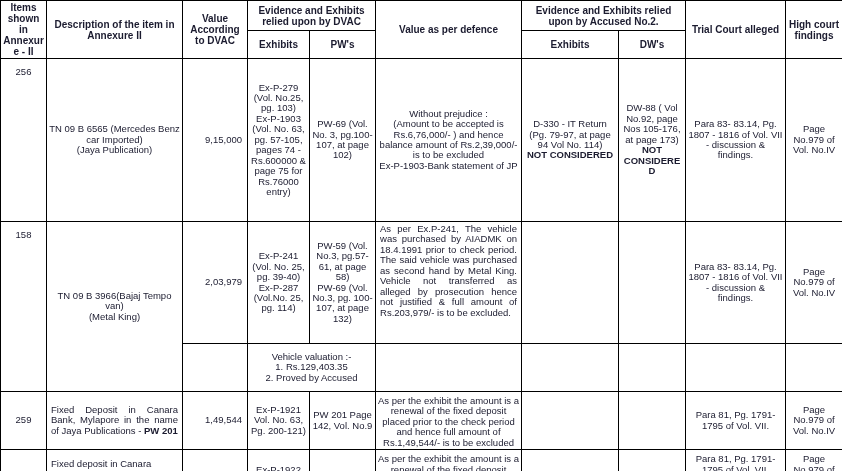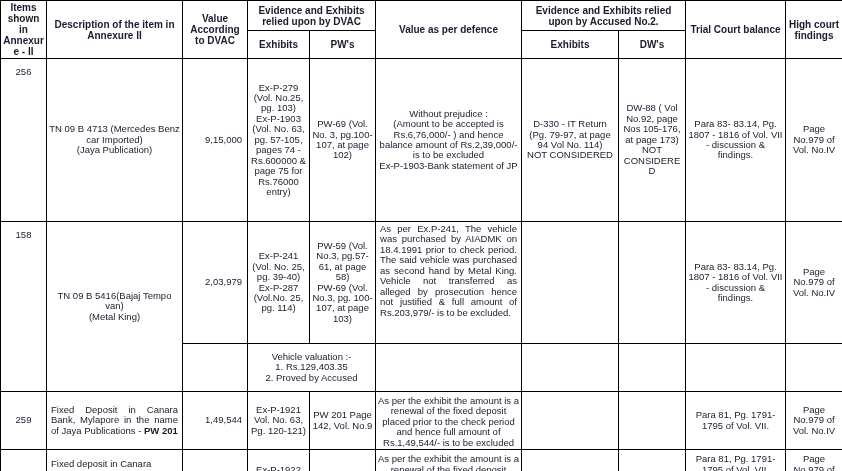--- a/index.html
+++ b/index.html
@@ -31,21 +31,21 @@
     overflow:hidden;
     font-weight:normal;
   }
   th{font-weight:bold;font-size:10px;}
   .pre{white-space:pre-line;}
   .vtop{vertical-align:top;padding-top:4px;}
   .num{text-align:right;padding-right:5px;}
   .just{text-align:justify;text-align-last:left;padding:2px 4px;}
   .left{text-align:left;padding:2px 4px;}
   .brk{overflow-wrap:anywhere;word-break:break-word;}
-  b.blk{display:block;font-weight:normal;}
+  b.blk{display:block;font-weight:bold;}
   .itm{padding-top:8px;}
 </style>
 </head>
 <body>
 
 <div class="page">
 <table>
   <colgroup>
     <col class="c-item">
         <col class="c-desc">
@@ -60,59 +60,59 @@
   </colgroup>
 
   <thead>
     <tr style="height:30px;">
       <th rowspan="2" class="brk">Items shown in Annexure - II</th>
       <th rowspan="2">Description of the item in Annexure II</th>
       <th rowspan="2">Value According to DVAC</th>
       <th colspan="2">Evidence and Exhibits relied upon by DVAC</th>
       <th rowspan="2">Value as per defence</th>
       <th colspan="2">Evidence and Exhibits relied upon by Accused No.2.</th>
-      <th rowspan="2">Trial Court balance</th>
+      <th rowspan="2">Trial Court alleged</th>
       <th rowspan="2">High court findings</th>
     </tr>
     <tr style="height:28px;">
       <th>Exhibits</th>
       <th>PW's</th>
       <th>Exhibits</th>
       <th>DW's</th>
     </tr>
   </thead>
 
   <tbody>
 
     <tr style="height:163px;">
       <td class="vtop itm">256</td>
-      <td class="pre">TN 09 B 4713 (Mercedes Benz car Imported)
+      <td class="pre">TN 09 B 6565 (Mercedes Benz car Imported)
 (Jaya Publication)</td>
       <td class="num">9,15,000</td>
       <td class="pre">Ex-P-279 (Vol. No.25, pg. 103)
 Ex-P-1903 (Vol. No. 63, pg. 57-105, pages 74 - Rs.600000 &amp; page 75 for Rs.76000 entry)</td>
       <td class="pre">PW-69 (Vol. No. 3, pg.100-107, at page 102)</td>
       <td class="pre">Without prejudice :
 (Amount to be accepted is Rs.6,76,000/- ) and hence balance amount of Rs.2,39,000/- is to be excluded
 Ex-P-1903-Bank statement of JP</td>
       <td><span class="pre">D-330 - IT Return (Pg. 79-97, at page 94 Vol No. 114)</span><b class="blk">NOT CONSIDERED</b></td>
       <td class="brk"><span class="pre">DW-88 ( Vol No.92, page Nos 105-176, at page 173)</span><b class="blk">NOT CONSIDERED</b></td>
       <td>Para 83- 83.14, Pg. 1807 - 1816 of Vol. VII - discussion &amp; findings.</td>
       <td>Page No.979 of Vol. No.IV</td>
     </tr>
 
     <tr style="height:122px;">
       <td rowspan="2" class="vtop itm">158</td>
-      <td rowspan="2" class="pre">TN 09 B 5416(Bajaj Tempo van)
+      <td rowspan="2" class="pre">TN 09 B 3966(Bajaj Tempo van)
 (Metal King)</td>
       <td class="num">2,03,979</td>
       <td class="pre">Ex-P-241 (Vol. No. 25, pg. 39-40)
 Ex-P-287 (Vol.No. 25, pg. 114)</td>
       <td class="pre">PW-59 (Vol. No.3, pg.57-61, at page 58)
-PW-69 (Vol. No.3, pg. 100-107, at page 103)</td>
+PW-69 (Vol. No.3, pg. 100-107, at page 132)</td>
       <td class="just vtop">As per Ex.P-241, The vehicle was purchased by AIADMK on 18.4.1991 prior to check period. The said vehicle was purchased as second hand by Metal King. Vehicle not transferred as alleged by prosecution hence not justified &amp; full amount of Rs.203,979/- is to be excluded.</td>
       <td></td>
       <td></td>
       <td>Para 83- 83.14, Pg. 1807 - 1816 of Vol. VII - discussion &amp; findings.</td>
       <td>Page No.979 of Vol. No.IV</td>
     </tr>
 
     <tr style="height:48px;">
       <td></td>
       <td colspan="2" class="pre">Vehicle valuation :-
@@ -122,21 +122,21 @@
       <td></td>
       <td></td>
       <td></td>
       <td></td>
     </tr>
 
     <tr style="height:55px;">
       <td>259</td>
       <td class="just"><span>Fixed Deposit in Canara Bank, Mylapore in the name of Jaya Publications - </span><b>PW 201</b></td>
       <td class="num">1,49,544</td>
-      <td>Ex-P-1921 Vol. No. 63, Pg. 120-121)</td>
+      <td>Ex-P-1921 Vol. No. 63, Pg. 200-121)</td>
       <td>PW 201 Page 142, Vol. No.9</td>
       <td class="vtop">As per the exhibit the amount is a renewal of the fixed deposit placed prior to the check period and hence full amount of Rs.1,49,544/- is to be excluded</td>
       <td></td>
       <td></td>
       <td>Para 81, Pg. 1791- 1795 of Vol. VII.</td>
       <td>Page No.979 of Vol. No.IV</td>
     </tr>
 
     <tr style="height:61px;">
       <td>261</td>

